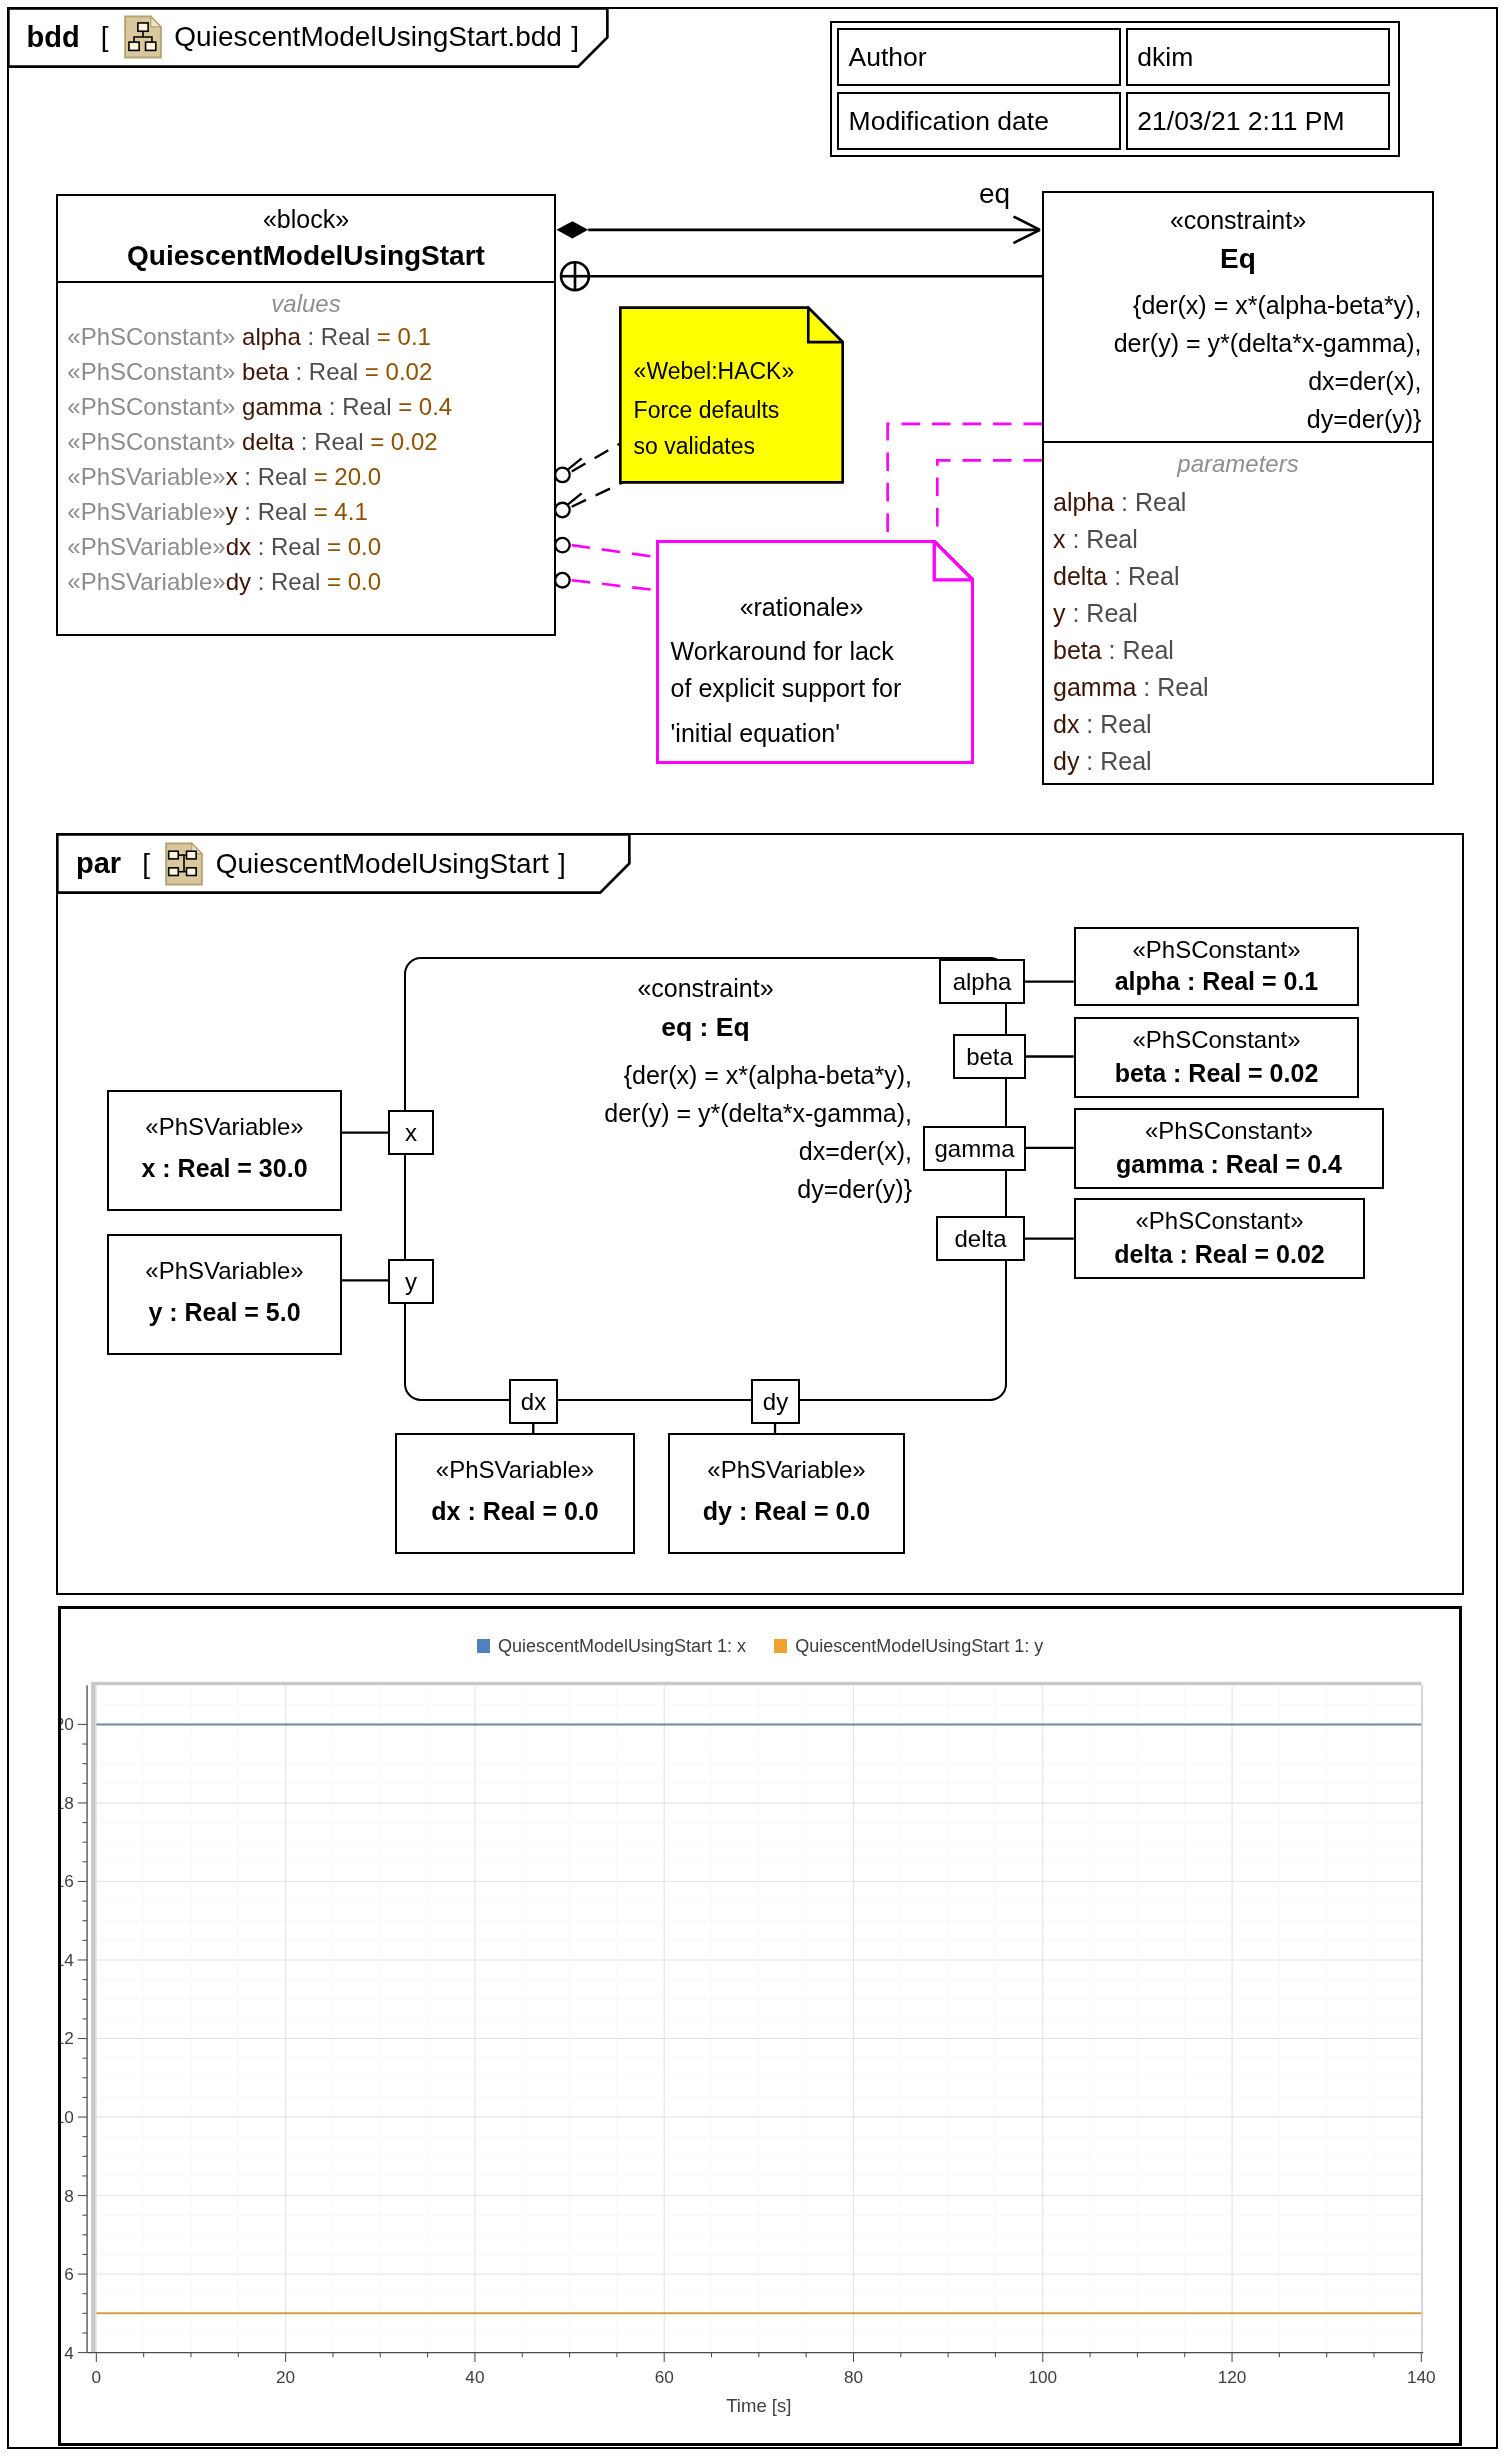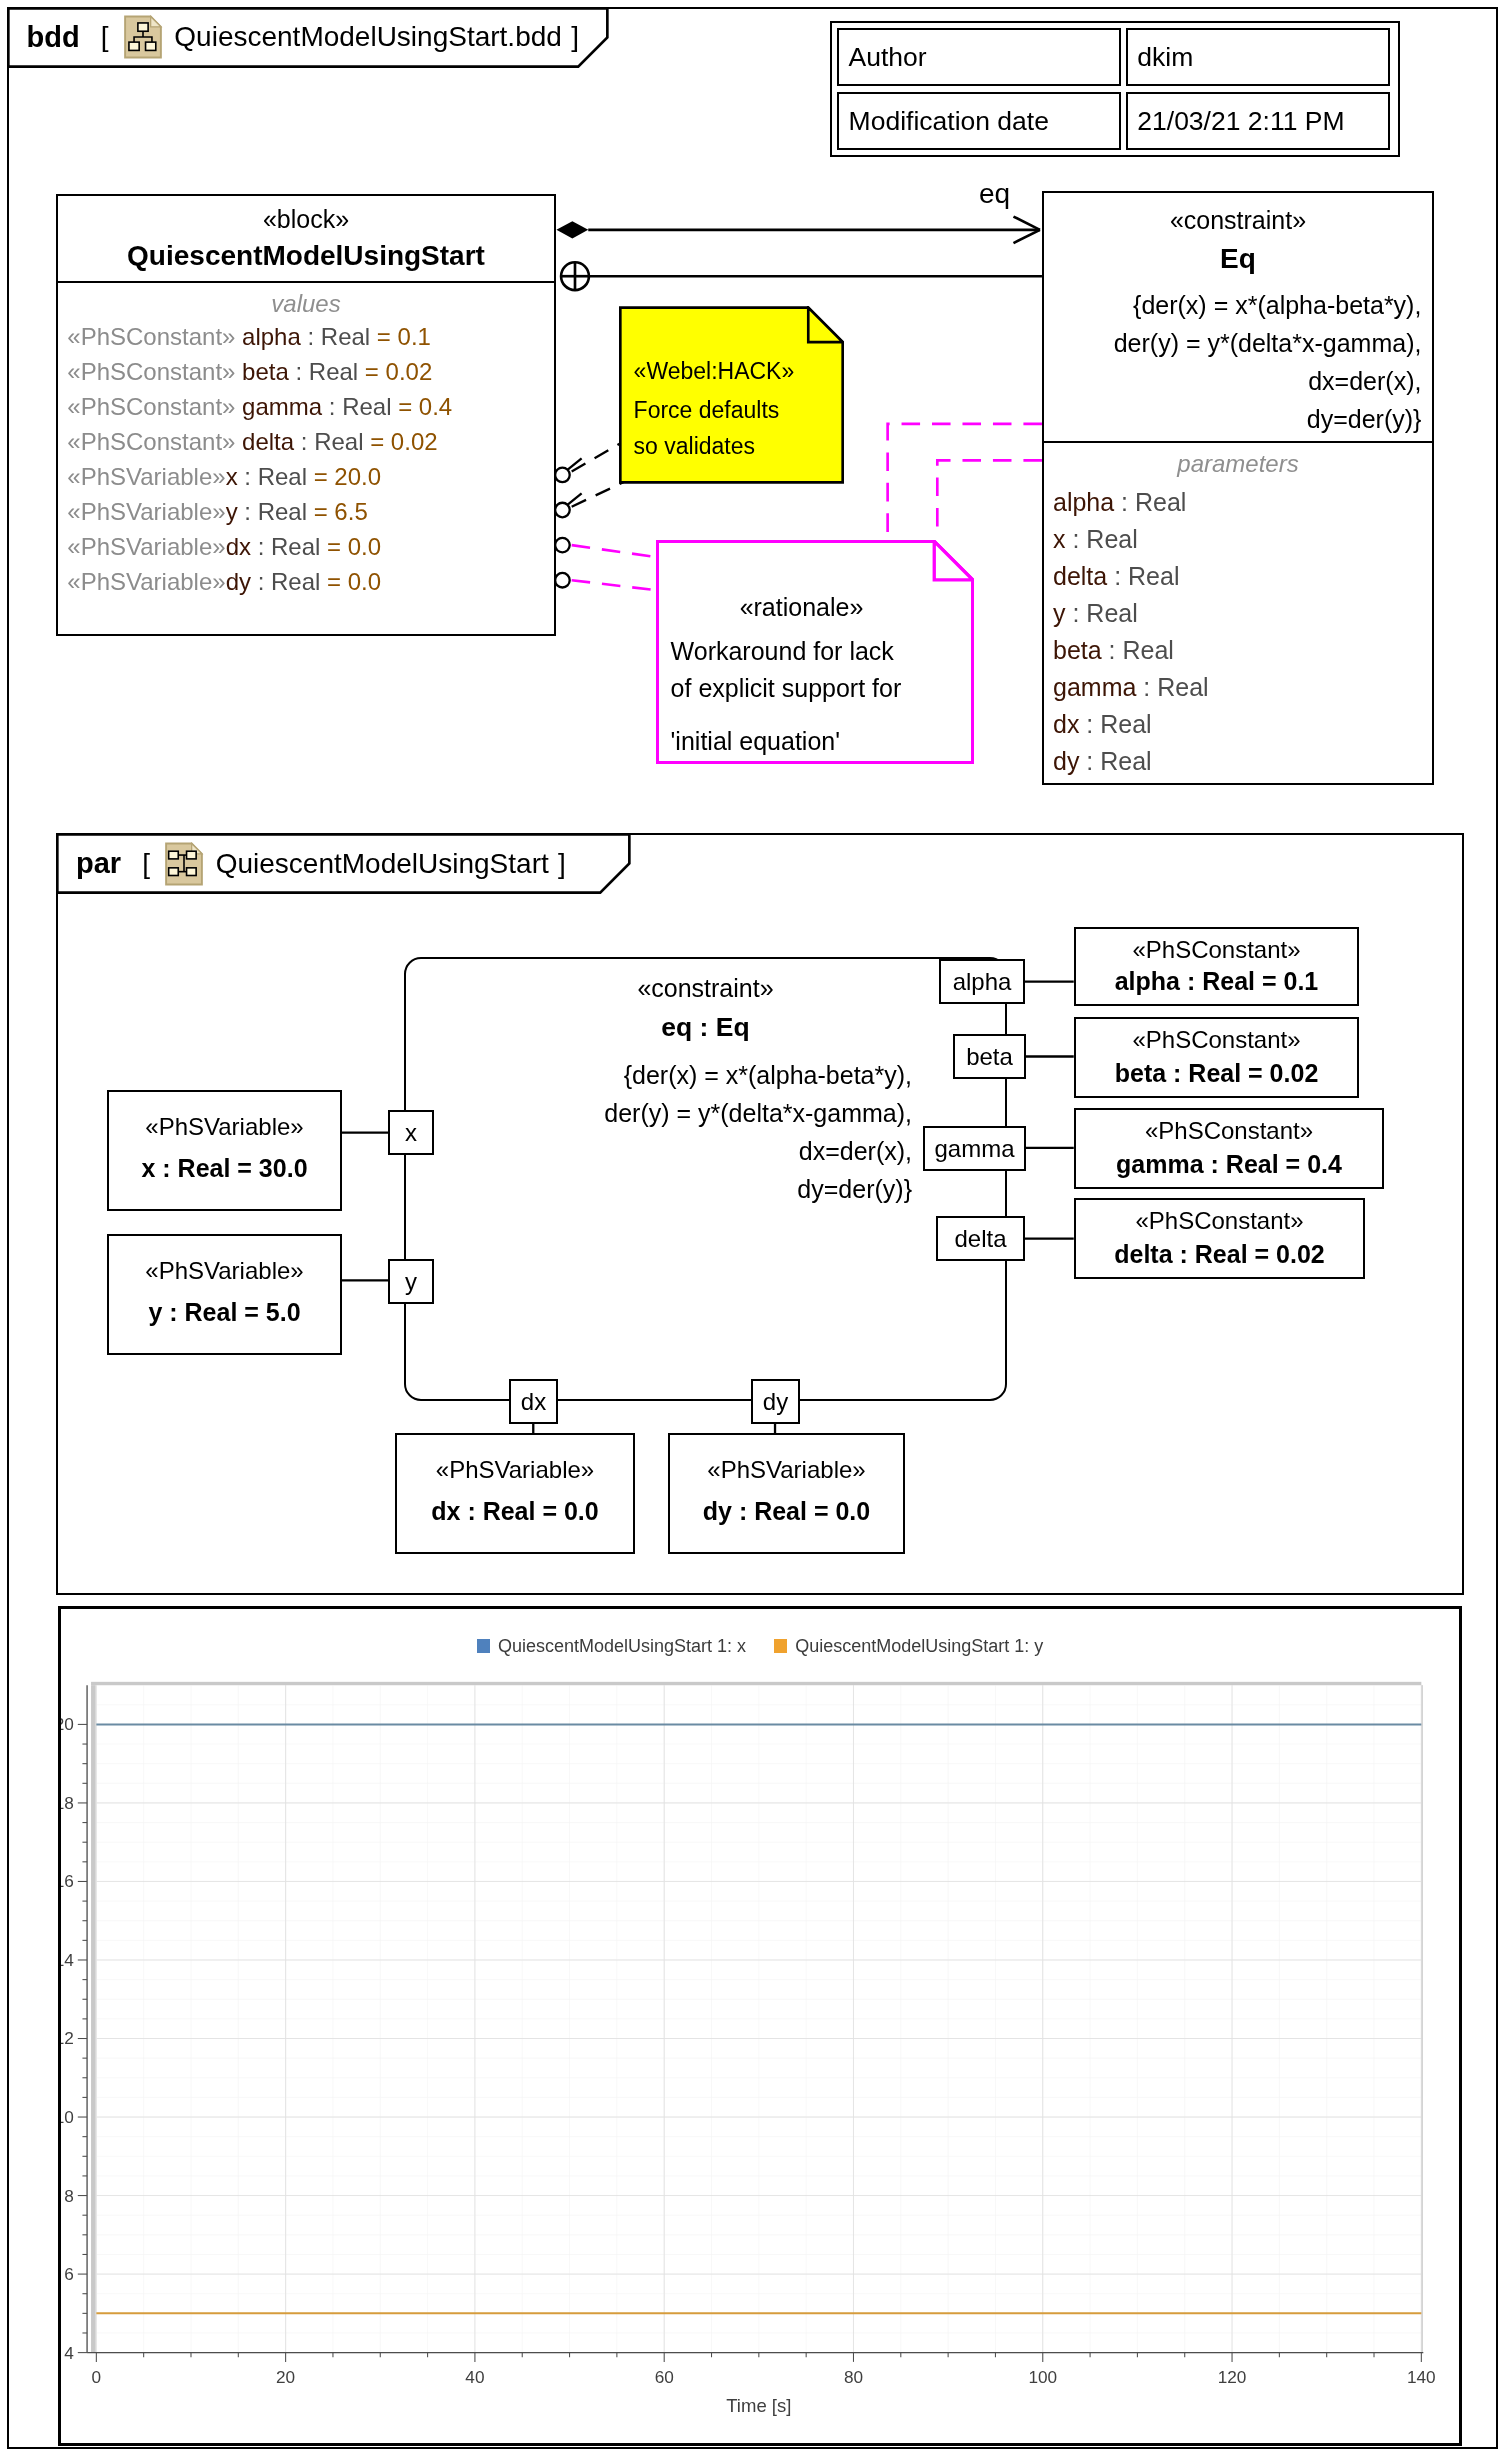--- a/index.html
+++ b/index.html
@@ -128,21 +128,21 @@
     <div class="hdr-stereo" style="margin-top:9.3px">«block»</div>
     <div class="hdr-name" style="margin-top:5.3px">QuiescentModelUsingStart</div>
   </div>
   <div class="abs ctr complabel" style="left:0;top:94px;width:100%">values</div>
   <div class="abs" style="left:0;top:123px;width:100%">
     <div class="vrow"><span class="stereo">«PhSConstant»</span><span class="pre"> </span><span class="pname">alpha</span><span class="ptype pre"> : Real</span><span class="pval pre"> = 0.1</span></div>
     <div class="vrow"><span class="stereo">«PhSConstant»</span><span class="pre"> </span><span class="pname">beta</span><span class="ptype pre"> : Real</span><span class="pval pre"> = 0.02</span></div>
     <div class="vrow"><span class="stereo">«PhSConstant»</span><span class="pre"> </span><span class="pname">gamma</span><span class="ptype pre"> : Real</span><span class="pval pre"> = 0.4</span></div>
     <div class="vrow"><span class="stereo">«PhSConstant»</span><span class="pre"> </span><span class="pname">delta</span><span class="ptype pre"> : Real</span><span class="pval pre"> = 0.02</span></div>
     <div class="vrow"><span class="stereo">«PhSVariable»</span><span class="pre"></span><span class="pname">x</span><span class="ptype pre"> : Real</span><span class="pval pre"> = 20.0</span></div>
-    <div class="vrow"><span class="stereo">«PhSVariable»</span><span class="pre"></span><span class="pname">y</span><span class="ptype pre"> : Real</span><span class="pval pre"> = 6.5</span></div>
+    <div class="vrow"><span class="stereo">«PhSVariable»</span><span class="pre"></span><span class="pname">y</span><span class="ptype pre"> : Real</span><span class="pval pre"> = 4.1</span></div>
     <div class="vrow"><span class="stereo">«PhSVariable»</span><span class="pre"></span><span class="pname">dx</span><span class="ptype pre"> : Real</span><span class="pval pre"> = 0.0</span></div>
     <div class="vrow"><span class="stereo">«PhSVariable»</span><span class="pre"></span><span class="pname">dy</span><span class="ptype pre"> : Real</span><span class="pval pre"> = 0.0</span></div>
   </div>
 </div>
 
 <div class="abs" style="left:979px;top:178px;font-size:28px;z-index:2">eq</div>
 
 <div class="abs" style="left:619px;top:306px;width:225px;height:178px;z-index:3">
   <svg width="225" height="178" viewBox="0 0 340 268">
     <polygon points="2,2 286,2 338,54 338,266 2,266" fill="#ffff00" stroke="#000" stroke-width="4"></polygon>
@@ -154,21 +154,21 @@
 </div>
 
 <div class="abs" style="left:656px;top:540px;width:318px;height:224px;z-index:3">
   <svg width="318" height="224" viewBox="0 0 480 338">
     <polygon points="2,2 420,2 478,60 478,336 2,336" fill="#ffffff" stroke="#ff00ff" stroke-width="5"></polygon>
     <polygon points="420,2 420,60 478,60" fill="#ffffff" stroke="#ff00ff" stroke-width="5"></polygon>
   </svg>
   <div class="notetext ctr" style="left:0;top:53px;width:291px;font-size:25px">«rationale»</div>
   <div class="notetext" style="left:14.6px;top:97px;font-size:25px">Workaround for lack</div>
   <div class="notetext" style="left:14.6px;top:134px;font-size:25px">of explicit support for</div>
-  <div class="notetext" style="left:14.6px;top:187px;font-size:25px">'initial equation'</div>
+  <div class="notetext" style="left:14.6px;top:179px;font-size:25px">'initial equation'</div>
 </div>
 
 <div class="box" style="left:1042px;top:191px;width:392px;height:594px">
   <div class="abs ctr hdr-stereo" style="left:0;top:13.2px;width:100%">«constraint»</div>
   <div class="abs ctr hdr-name" style="left:0;top:50px;width:100%">Eq</div>
   <div class="abs" style="left:0;top:93px;width:100%;padding-right:10.6px;text-align:right">
     <div class="eqline">{der(x) = x*(alpha-beta*y),</div>
     <div class="eqline">der(y) = y*(delta*x-gamma),</div>
     <div class="eqline">dx=der(x),</div>
     <div class="eqline">dy=der(y)}</div>

